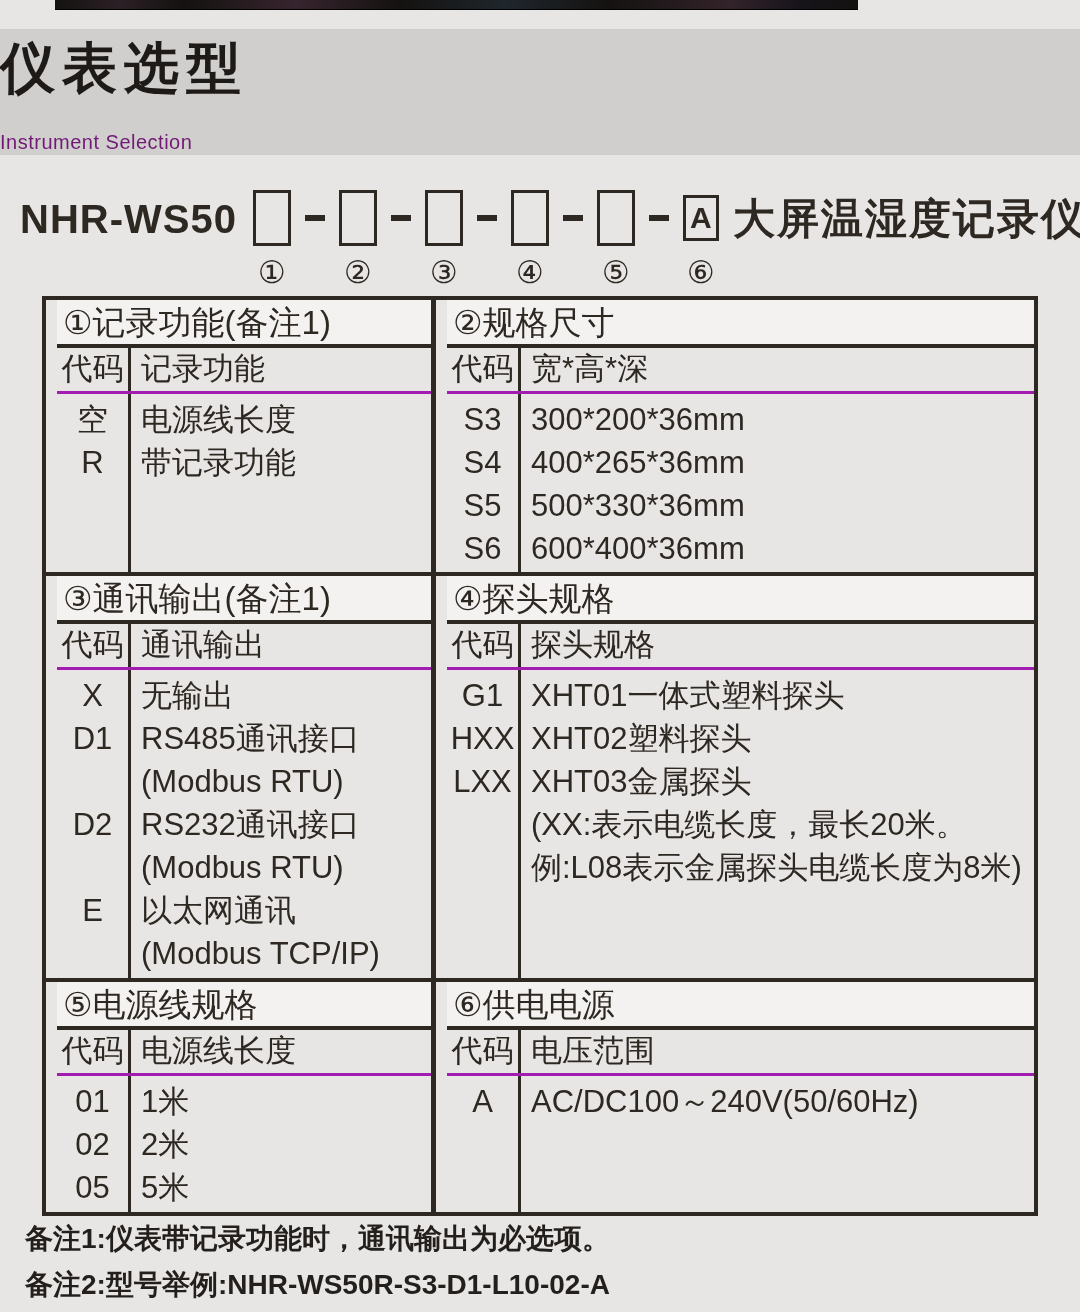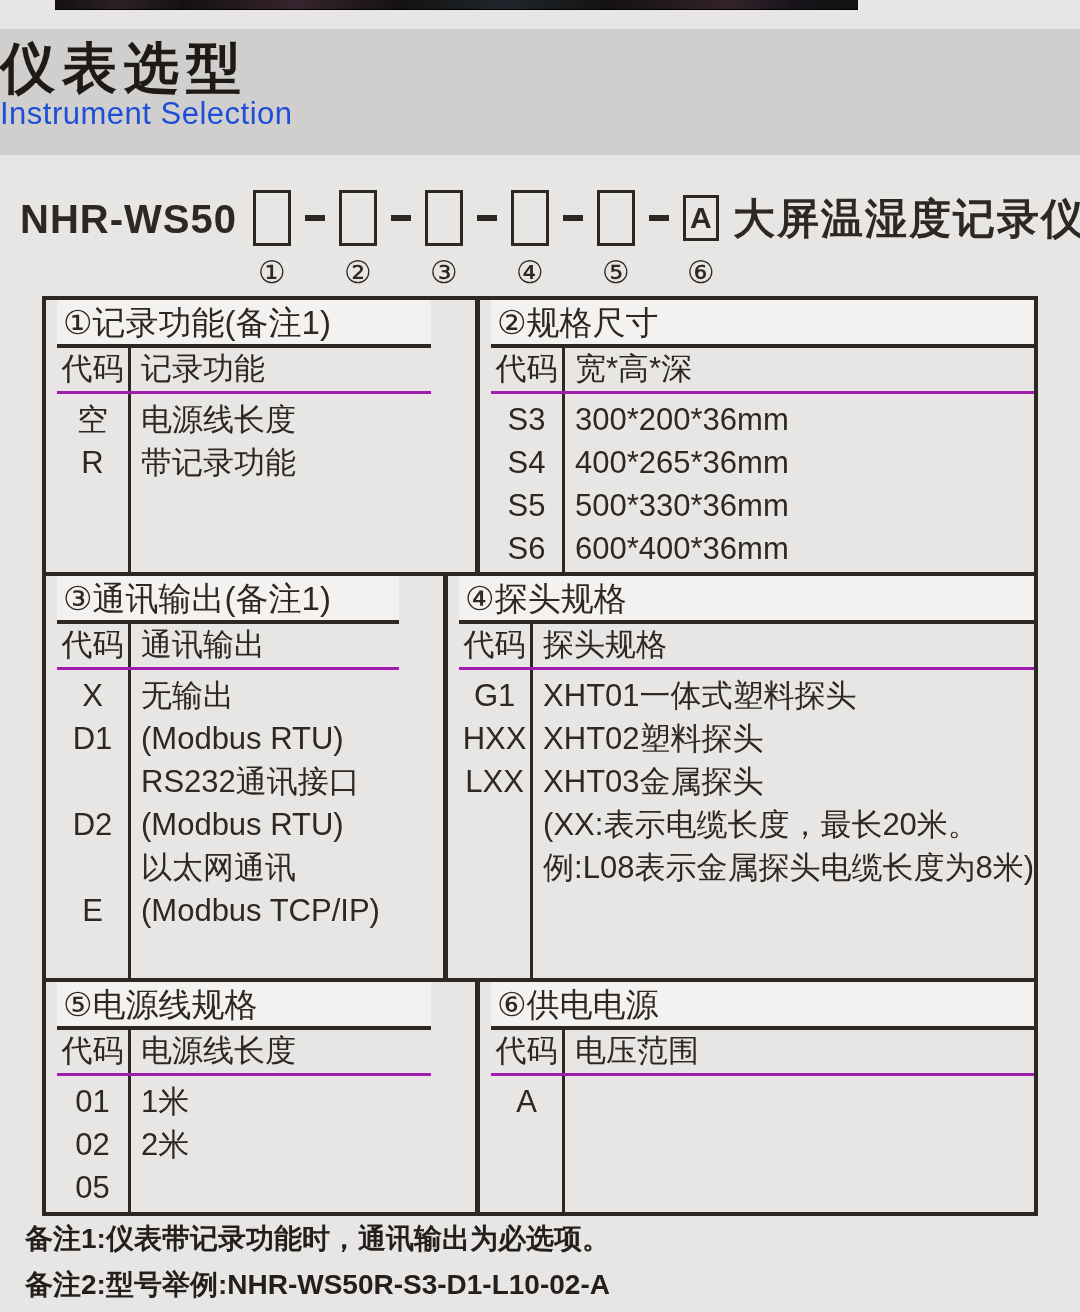--- a/index.html
+++ b/index.html
@@ -20,21 +20,21 @@
 
   
   .banner {
     position:absolute; left:0; top:29px; width:1080px; height:126px;
     background:#d1cfcd; text-align:left;
   }
   .banner-title {
     margin:0; padding-top:8px; font-size:55px; font-weight:bold;
     letter-spacing:7px; color:#1d1a17; line-height:62px;
   }
-  .banner-subtitle { font-size:31px; color:#1d4ed8; line-height:30px; letter-spacing:0.5px; }
+  .banner-subtitle { font-size:20px; color:#701a75; line-height:30px; letter-spacing:0.5px;margin-top:28px; }
 
   
   .model-line {
     position:absolute; left:20px; top:190px;
     display:flex; align-items:flex-start; white-space:nowrap;
   }
   .model-prefix { font-size:40px; font-weight:bold; line-height:58px; letter-spacing:1px; margin-right:16px; }
   .slot { display:flex; flex-direction:column; align-items:center; }
   .slot-box { width:38px; height:56px; border:3px solid #2e2823; box-sizing:border-box; background:transparent; }
   .slot-num { margin-top:10px; font-size:31px; line-height:34px; color:#2e2823; }
@@ -49,21 +49,21 @@
 
   
   .spec-table {
     position:absolute; left:42px; top:296px; width:996px;
     border:4px solid #2e2823; box-sizing:border-box; background:#e8e6e4;
   }
   .section-row { display:flex; }
   .section-row + .section-row { border-top:4px solid #2e2823; }
   .half { box-sizing:border-box;padding-left:11px; }
   .half-left { width:385px; }
-  .half-right { flex:1; border-left:5px solid #2e2823;margin-left:44px; }
+  .half-right { flex:1; border-left:5px solid #2e2823; }
 
   .sec-title {
     height:48px; box-sizing:border-box; background:#f4f2f0;
     border-bottom:4px solid #2e2823;
     font-size:33px; line-height:43px; padding:1px 0 0 6px;
     white-space:nowrap; overflow:hidden;
   }
   .sec-header { display:flex; height:46px; box-sizing:border-box; border-bottom:3px solid #a21caf; }
   .h-code {
     width:74px; box-sizing:border-box; border-right:3px solid #2e2823;
@@ -194,20 +194,21 @@
             <div class="tline">X</div>
             <div class="tline">D1</div>
             <div class="tline"></div>
             <div class="tline">D2</div>
             <div class="tline"></div>
             <div class="tline">E</div>
             <div class="tline"></div>
           </div>
           <div class="col-desc">
             <div class="tline">无输出</div>
+            <div class="tline">RS485通讯接口</div>
             <div class="tline">(Modbus RTU)</div>
             <div class="tline">RS232通讯接口</div>
             <div class="tline">(Modbus RTU)</div>
             <div class="tline">以太网通讯</div>
             <div class="tline">(Modbus TCP/IP)</div>
           </div>
         </div>
       </div>
       <div class="half half-right">
         <div class="sec-title">④探头规格</div>
@@ -243,32 +244,36 @@
         </div>
         <div class="sec-body body-3">
           <div class="col-code">
             <div class="tline">01</div>
             <div class="tline">02</div>
             <div class="tline">05</div>
           </div>
           <div class="col-desc">
             <div class="tline">1米</div>
             <div class="tline">2米</div>
+            <div class="tline">5米</div>
           </div>
         </div>
       </div>
       <div class="half half-right">
         <div class="sec-title">⑥供电电源</div>
         <div class="sec-header">
           <div class="h-code">代码</div>
           <div class="h-desc">电压范围</div>
         </div>
         <div class="sec-body body-3">
           <div class="col-code">
             <div class="tline">A</div>
+          </div>
+          <div class="col-desc">
+            <div class="tline">AC/DC100～240V(50/60Hz)</div>
           </div>
         </div>
       </div>
     </div>
 
   </div>
 
   <div class="notes">
     <div class="note-line">备注1:仪表带记录功能时，通讯输出为必选项。</div>
     <div class="note-line">备注2:型号举例:NHR-WS50R-S3-D1-L10-02-A</div>

